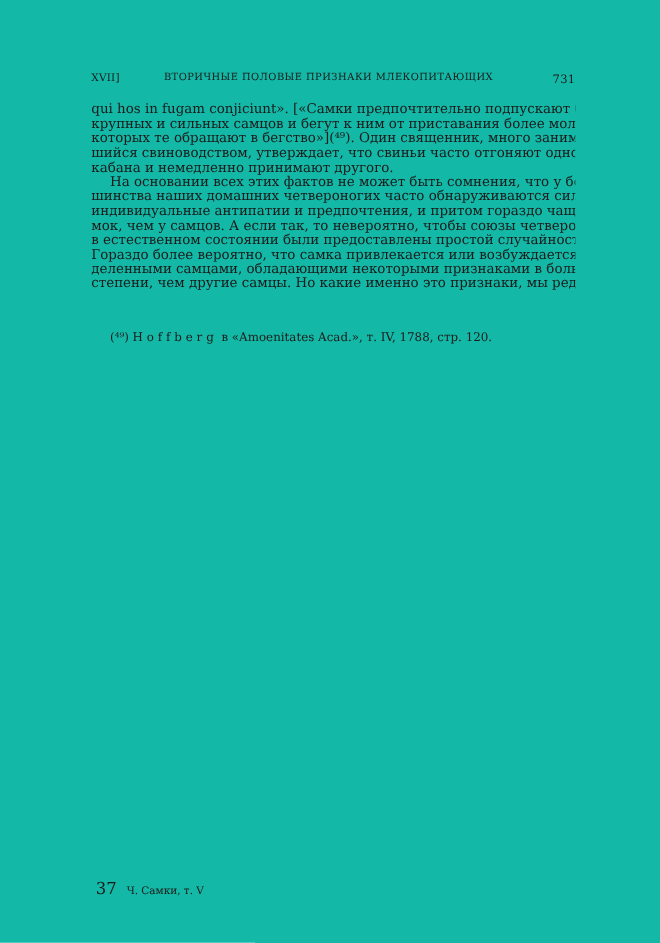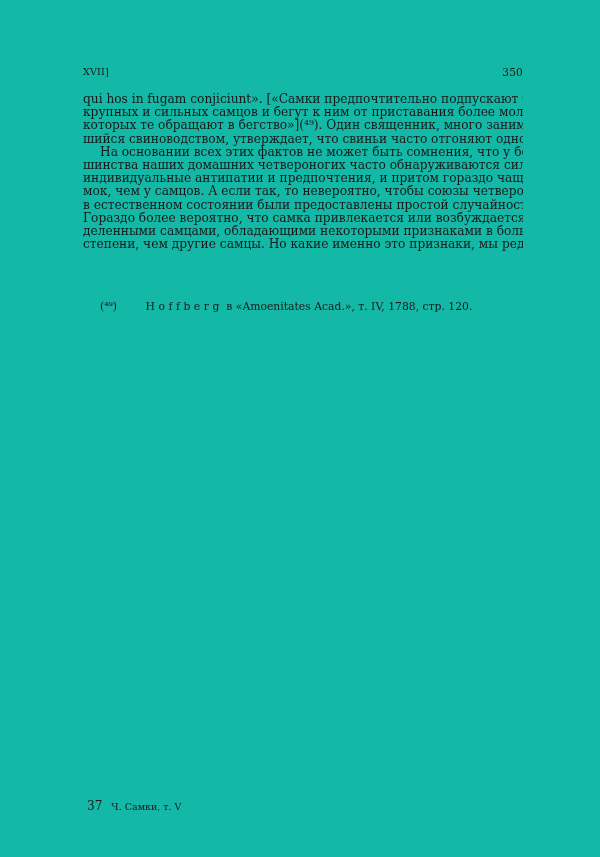--- a/index.html
+++ b/index.html
@@ -10,40 +10,42 @@
             font-size: 9.5px; letter-spacing: 0.2px; }
   .header .chapter { position: absolute; left: 0; top: 0; }
   .header .title { position: absolute; left: 66px; top: 0; font-size: 9px; letter-spacing: 0.4px; }
   .header .pagenum { position: absolute; right: 0; top: 0; font-size: 10.5px; }
   .body { position: absolute; left: 83px; top: 93px; width: 440px; }
   .line { height: 13.2px; line-height: 13.2px; font-size: 12.2px; white-space: nowrap;
           text-align: justify; text-align-last: justify; overflow: hidden; }
   .line.last { text-align-last: left; }
   .line.indent { padding-left: 17px; }
   .footnote { position: absolute; left: 100px; top: 300px; font-size: 10.8px; white-space: nowrap; }
-  .footnote .spaced { letter-spacing: 3.5px; margin-left: 25px; }
+  .footnote .spaced { letter-spacing: 3.5px; }
   .signature { position: absolute; left: 87px; top: 799px; font-size: 9.5px; white-space: nowrap; }
-  .signature .sig-num { font-size: 12px; margin-right: 6px; }
+  .signature .sig-num { font-size: 15px; margin-right: 6px; }
 </style>
 </head>
 <body>
 
 <div class="page">
 
   <div class="header">
     <span class="chapter">XVII]</span>
-    <span class="pagenum">350</span>
+    <span class="title">ВТОРИЧНЫЕ ПОЛОВЫЕ ПРИЗНАКИ МЛЕКОПИТАЮЩИХ</span>
+    <span class="pagenum">731</span>
   </div>
 
   <div class="body">
     <div>
       <div class="line">qui hos in fugam conjiciunt». [«Самки предпочтительно подпускают более</div>
       <div class="line">крупных и сильных самцов и бегут к ним от приставания более молодых,</div>
       <div class="line">которых те обращают в бегство»](⁴⁹). Один священник, много занимав-</div>
       <div class="line">шийся свиноводством, утверждает, что свиньи часто отгоняют одного</div>
+      <div class="line last">кабана и немедленно принимают другого.</div>
     </div>
     <div>
       <div class="line indent">На основании всех этих фактов не может быть сомнения, что у боль-</div>
       <div class="line">шинства наших домашних четвероногих часто обнаруживаются сильные</div>
       <div class="line">индивидуальные антипатии и предпочтения, и притом гораздо чаще у са-</div>
       <div class="line">мок, чем у самцов. А если так, то невероятно, чтобы союзы четвероногих</div>
       <div class="line">в естественном состоянии были предоставлены простой случайности.</div>
       <div class="line">Гораздо более вероятно, что самка привлекается или возбуждается опре-</div>
       <div class="line">деленными самцами, обладающими некоторыми признаками в большей</div>
       <div class="line">степени, чем другие самцы. Но какие именно это признаки, мы редко</div>

